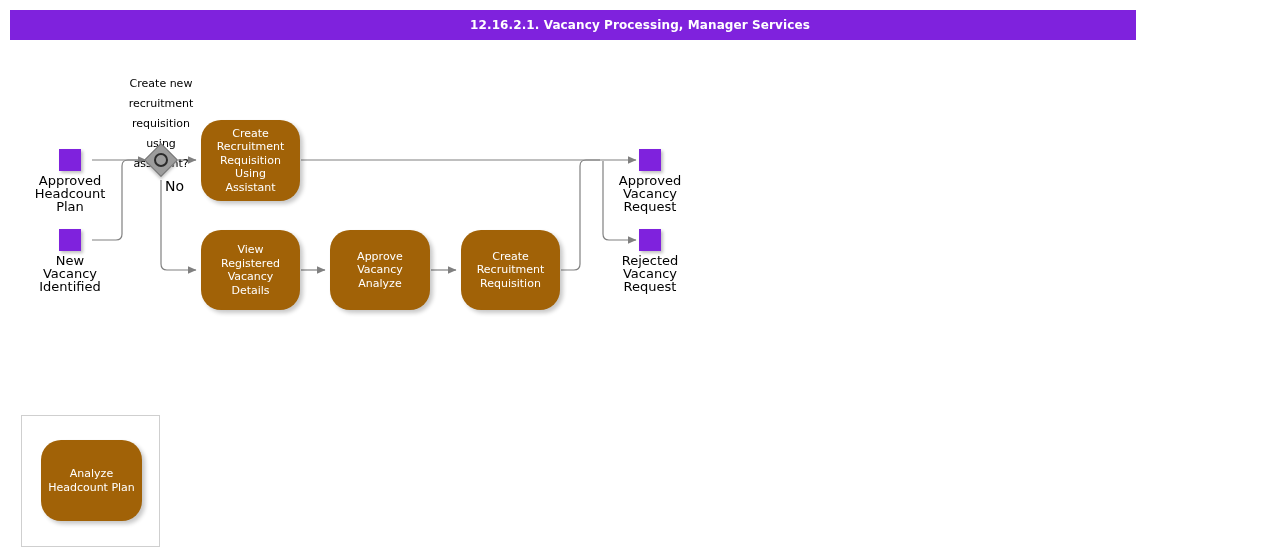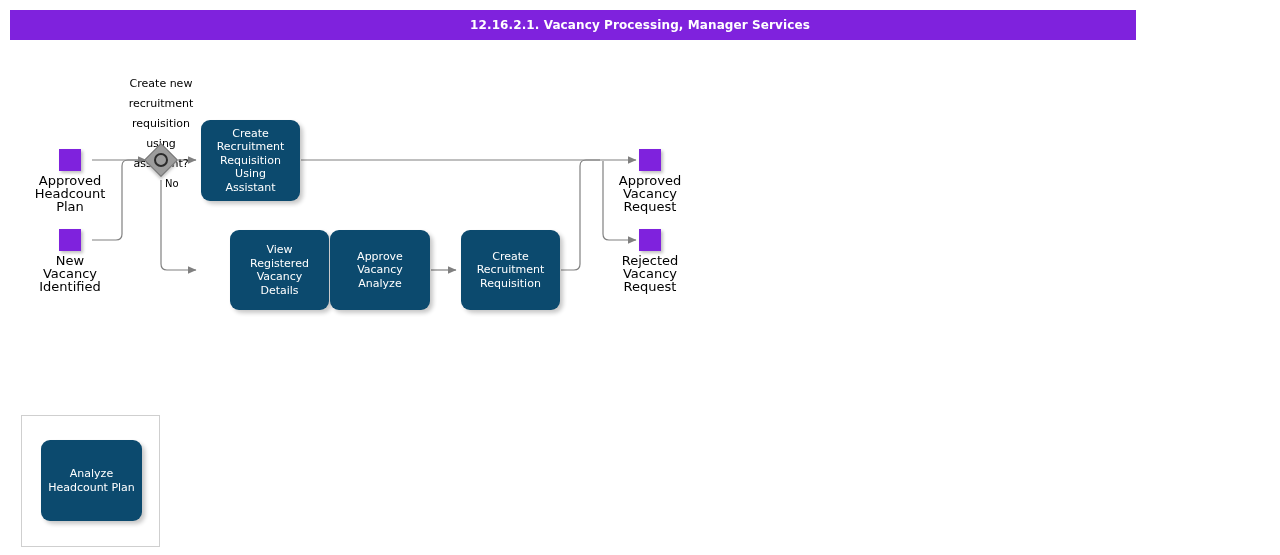--- a/index.html
+++ b/index.html
@@ -44,22 +44,22 @@
     left: 0;
     top: 0;
     width: 1280px;
     height: 555px;
     pointer-events: none;
   }
 
   
   .task {
     position: absolute;
-    background: #0c4a6e;
-    border-radius: 9px;
+    background: #a16207;
+    border-radius: 20px;
     box-shadow: 3px 3px 4px rgba(0,0,0,0.22);
     display: flex;
     align-items: center;
     justify-content: center;
     text-align: center;
   }
   .task .task-label {
     color: #ffffff;
     font-size: 11px;
     line-height: 13.5px;
@@ -120,21 +120,21 @@
     text-align: center;
     color: #000000;
     font-size: 11px;
     line-height: 20px;
     font-family: "DejaVu Sans", sans-serif;
     white-space: pre-line;
   }
   .flow-label {
     position: absolute;
     color: #000000;
-    font-size: 10px;
+    font-size: 14px;
     font-family: "DejaVu Sans", sans-serif;
   }
 
   
   .group-box {
     position: absolute;
     border: 1px solid #cfcfcf;
     background: #ffffff;
   }
 </style>
@@ -200,21 +200,21 @@
   <div class="flow-label" style="left:165px; top:178px;">No</div>
 
   <div class="task" style="left:201px; top:120px; width:99px; height:81px;">
     <span class="task-label">Create
 Recruitment
 Requisition
 Using
 Assistant</span>
   </div>
 
-  <div class="task" style="left:201px; top:230px; width:99px; height:80px;margin-left:29px;">
+  <div class="task" style="left:201px; top:230px; width:99px; height:80px;">
     <span class="task-label">View
 Registered
 Vacancy
 Details</span>
   </div>
 
   <div class="task" style="left:330px; top:230px; width:100px; height:80px;">
     <span class="task-label">Approve
 Vacancy
 Analyze</span>

